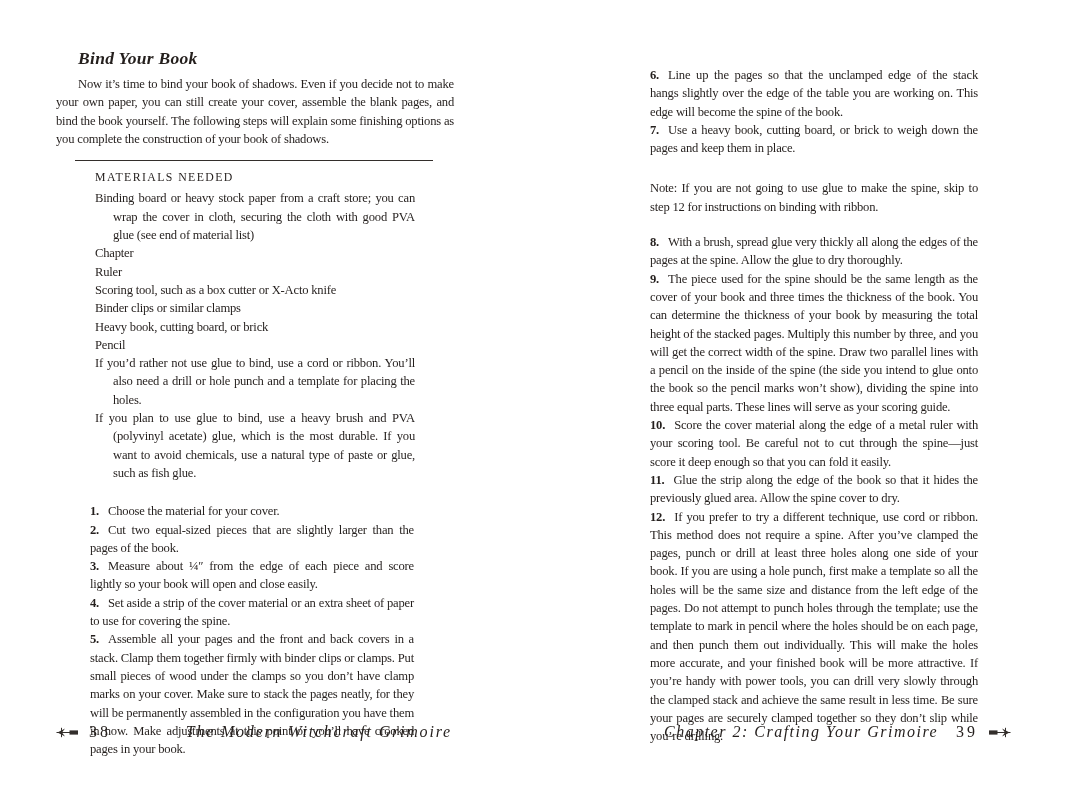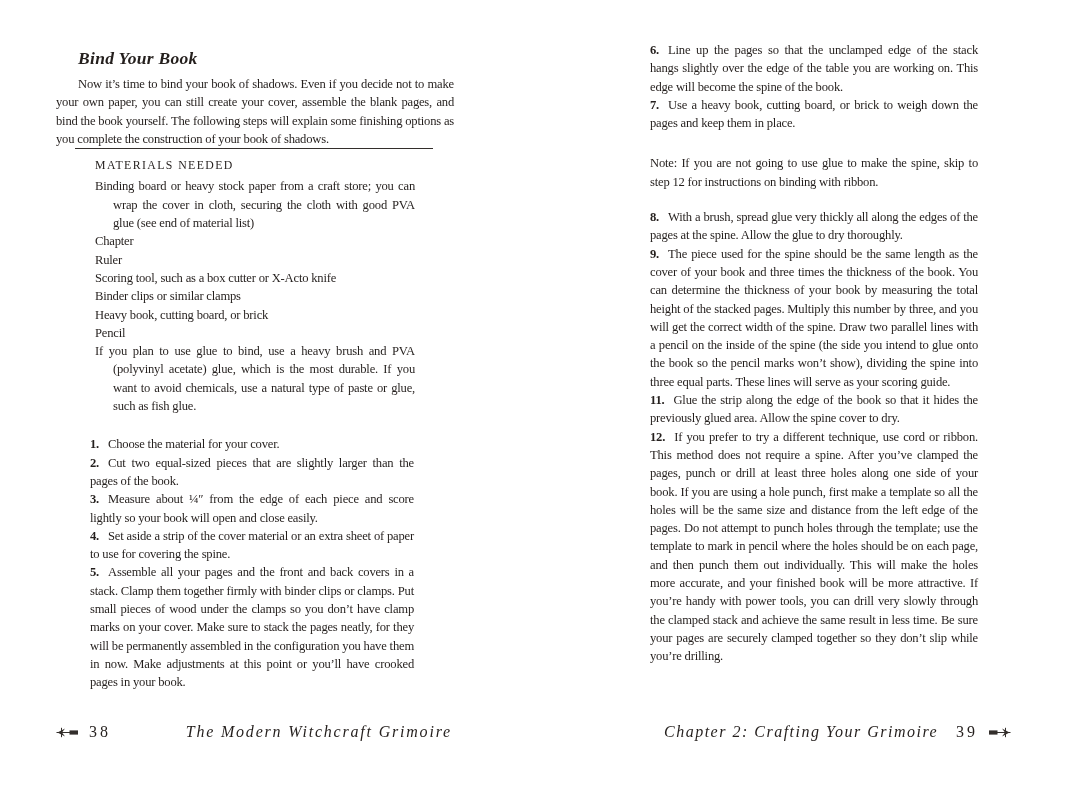--- a/index.html
+++ b/index.html
@@ -21,34 +21,34 @@
     background: #ffffff;
   }
   .page {
     position: absolute;
     font-size: 12.6px;
     line-height: 18.3px;
     text-align: justify;
     letter-spacing: -0.2px;
   }
   .page-left { left: 56px; top: 47px; width: 398px; }
-  .page-right { left: 650px; top: 41px; width: 328px; }
+  .page-right { left: 650px; top: 66px; width: 328px; }
 
   .title {
     font-size: 17.5px;
     line-height: 22px;
     font-style: italic;
     font-weight: bold;
     letter-spacing: 0.3px;
     margin: 0 0 6px 22px;
     text-align: left;
   }
   .intro { margin: 0; text-indent: 22px; }
 
-  .materials { }
+  .materials { margin-top: 12px; }
   .rule {
     border: none;
     border-top: 1.6px solid #332e2b;
     margin: 0 21px 7px 19px;
   }
   .materials-inner { margin: 0 39px; }
   .mat-heading {
     margin: 2px 0 3px 0;
     font-size: 11.8px;
     letter-spacing: 1.4px;
@@ -104,20 +104,21 @@
             <p class="mat-item">Ruler</p>
 
             <p class="mat-item">Scoring tool, such as a box cutter or X-Acto knife</p>
 
             <p class="mat-item">Binder clips or similar clamps</p>
 
             <p class="mat-item">Heavy book, cutting board, or brick</p>
 
             <p class="mat-item">Pencil</p>
 
+            <p class="mat-item">If you’d rather not use glue to bind, use a cord or ribbon. You’ll also need a drill or hole punch and a template for placing the holes.</p>
 
             <p class="mat-item">If you plan to use glue to bind, use a heavy brush and PVA (polyvinyl acetate) glue, which is the most durable. If you want to avoid chemicals, use a natural type of paste or glue, such as fish glue.</p>
           </div>
       </div>
     </div>
 
     <div class="steps">
 
         <p class="step"><span class="num">1.</span><span class="step-text">Choose the material for your cover.</span></p>
 
@@ -140,20 +141,21 @@
       </div>
 
     <p class="note">Note: If you are not going to use glue to make the spine, skip to step 12 for instructions on binding with ribbon.</p>
 
     <div class="steps">
 
         <p class="step"><span class="num">8.</span><span class="step-text">With a brush, spread glue very thickly all along the edges of the pages at the spine. Allow the glue to dry thoroughly.</span></p>
 
         <p class="step"><span class="num">9.</span><span class="step-text">The piece used for the spine should be the same length as the cover of your book and three times the thickness of the book. You can determine the thickness of your book by measuring the total height of the stacked pages. Multiply this number by three, and you will get the correct width of the spine. Draw two parallel lines with a pencil on the inside of the spine (the side you intend to glue onto the book so the pencil marks won’t show), dividing the spine into three equal parts. These lines will serve as your scoring guide.</span></p>
 
+        <p class="step"><span class="num">10.</span><span class="step-text">Score the cover material along the edge of a metal ruler with your scoring tool. Be careful not to cut through the spine—just score it deep enough so that you can fold it easily.</span></p>
 
         <p class="step"><span class="num">11.</span><span class="step-text">Glue the strip along the edge of the book so that it hides the previously glued area. Allow the spine cover to dry.</span></p>
 
         <p class="step"><span class="num">12.</span><span class="step-text">If you prefer to try a different technique, use cord or ribbon. This method does not require a spine. After you’ve clamped the pages, punch or drill at least three holes along one side of your book. If you are using a hole punch, first make a template so all the holes will be the same size and distance from the left edge of the pages. Do not attempt to punch holes through the template; use the template to mark in pencil where the holes should be on each page, and then punch them out individually. This will make the holes more accurate, and your finished book will be more attractive. If you’re handy with power tools, you can drill very slowly through the clamped stack and achieve the same result in less time. Be sure your pages are securely clamped together so they don’t slip while you’re drilling.</span></p>
       </div>
   </section>
 
   <footer class="footer footer-left">
     <span class="orn">
       <svg width="24" height="11" viewBox="0 0 24 11" aria-hidden="true">

